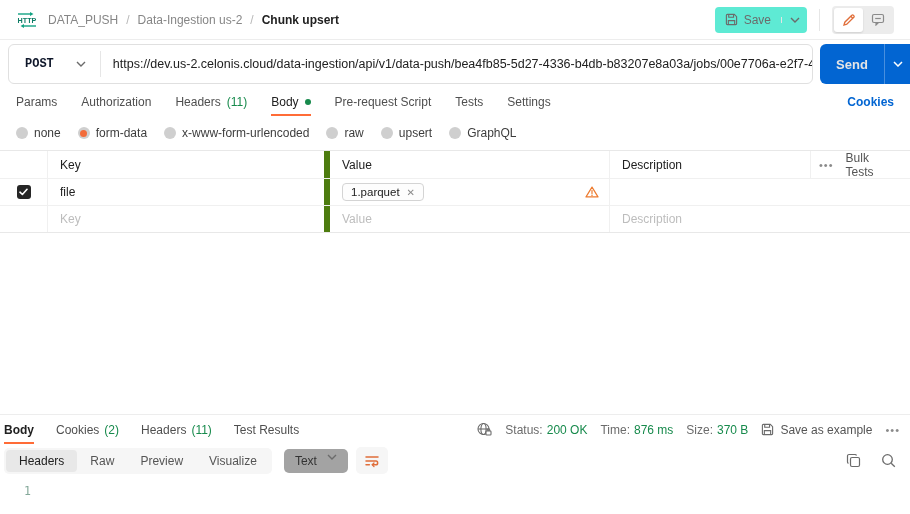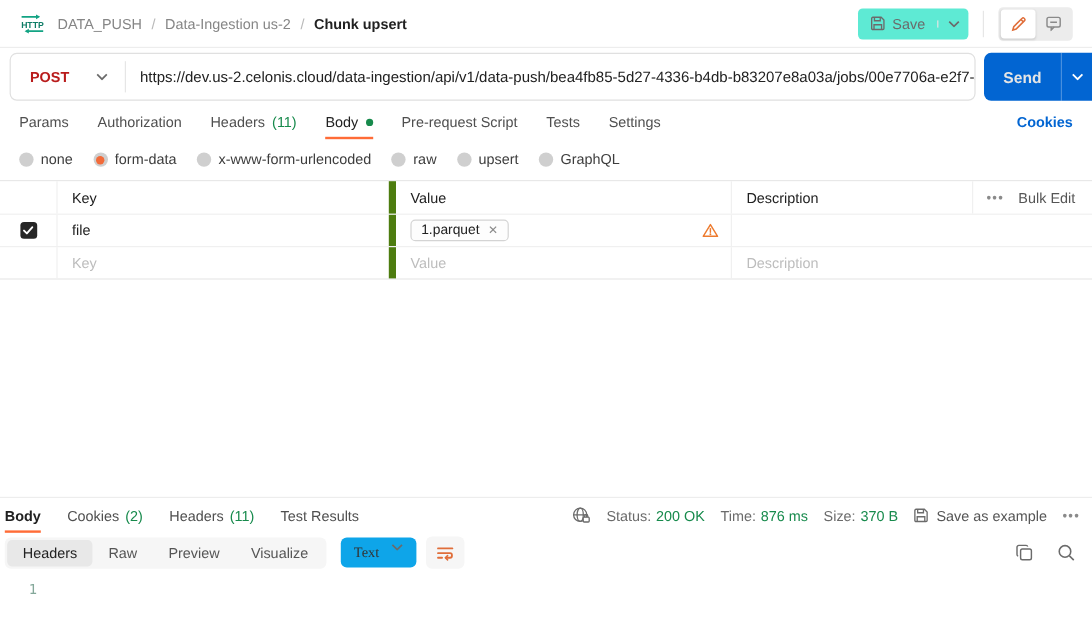--- a/index.html
+++ b/index.html
@@ -53,21 +53,21 @@
   
   .url-row { flex: 0 0 48px; display: flex; align-items: center; padding-left: 8px; }
   .url-box {
     flex: 1; min-width: 0; height: 40px;
     border: 1px solid #e0e0e0; border-radius: 6px;
     display: flex; align-items: center; background: #fff;
   }
   .method-btn {
     display: flex; align-items: center; gap: 22px;
     border: none; background: none; padding: 0 14px 0 16px;
-    color: #b91c1c; font-weight: 700; font-size: 12px; font-family: Liberation Sans, sans-serif; cursor: pointer;
+    color: #0f172a; font-weight: 700; font-size: 12px; font-family: Liberation Mono, monospace; cursor: pointer;
   }
   .url-vdiv { width: 1px; height: 26px; background: #e6e6e6; }
   .url-text {
     flex: 1; min-width: 0; padding: 0 12px; font-size: 12.5px; color: #212121;
     white-space: nowrap; overflow: hidden; cursor: text;
   }
   .send-btn {
     margin-left: 7px; height: 40px; width: 90px; flex: 0 0 90px;
     border: none; border-radius: 6px 0 0 6px;
     background: #0265d2; color: #e5e5e5; font-family: inherit;
@@ -133,22 +133,22 @@
   .resp-meta { margin-left: auto; display: flex; align-items: center; gap: 13px; color: #6b6b6b; }
   .meta-item { display: flex; align-items: center; gap: 4px; }
   .meta-val { color: #178a4c; font-weight: 500; }
   .save-example { display: flex; align-items: center; gap: 6px; color: #555; cursor: pointer; }
 
   .resp-toolbar { flex: 0 0 33px; display: flex; align-items: center; gap: 8px; padding: 0 14px 0 4px; }
   .seg { display: flex; align-items: center; background: #f6f6f6; border-radius: 5px; padding: 2px; color: #555; }
   .seg-item { padding: 4px 13px; border-radius: 4px; cursor: pointer; }
   .seg-item.active { background: #e8e8e8; color: #212121; font-weight: 500; }
   .fmt-select {
-    display: flex; gap: 10px; background: #0ea5e9;
-    border-radius: 5px; padding: 5px 11px; color: #333; cursor: pointer; margin-left: 4px; font-family: Liberation Serif, serif;
+    display: flex; gap: 10px; background: #a3a3a3;
+    border-radius: 5px; padding: 5px 11px; color: #333; cursor: pointer; margin-left: 4px;
   }
   .wrap-btn {
     width: 32px; height: 27px; background: #f6f6f6; border: none; border-radius: 5px;
     display: flex; align-items: center; justify-content: center; cursor: pointer;
   }
   .toolbar-right { margin-left: auto; display: flex; align-items: center; gap: 20px; }
   .icon-btn { background: none; border: none; display: flex; cursor: pointer; padding: 0; }
 
   .code-area { flex: 1; padding: 7px 0 0 24px; font-family: "DejaVu Sans Mono", monospace; font-size: 11.5px; color: #84a89a; }
 </style>
@@ -291,21 +291,21 @@
   </div>
 
   <div class="form-table">
     <div class="tr">
       <div class="td td-check"></div>
       <div class="td td-key th">Key</div>
       <div class="td td-value th">Value</div>
       <div class="td td-desc th">Description</div>
       <div class="bulk-cell">
         <span class="dots">•••</span>
-        <span class="bulk-label">Bulk Edit</span>
+        <span class="bulk-label">Bulk Tests</span>
       </div>
     </div>
     <div class="tr">
       <div class="td td-check">
         <span class="checkbox">
           <svg width="9" height="8" viewBox="0 0 9 8" fill="none" stroke="#ffffff" stroke-width="1.6" stroke-linecap="round" stroke-linejoin="round">
               <path d="M1 4.2 L3.4 6.5 L8 1.3"></path>
             </svg>
         </span>
       </div>

